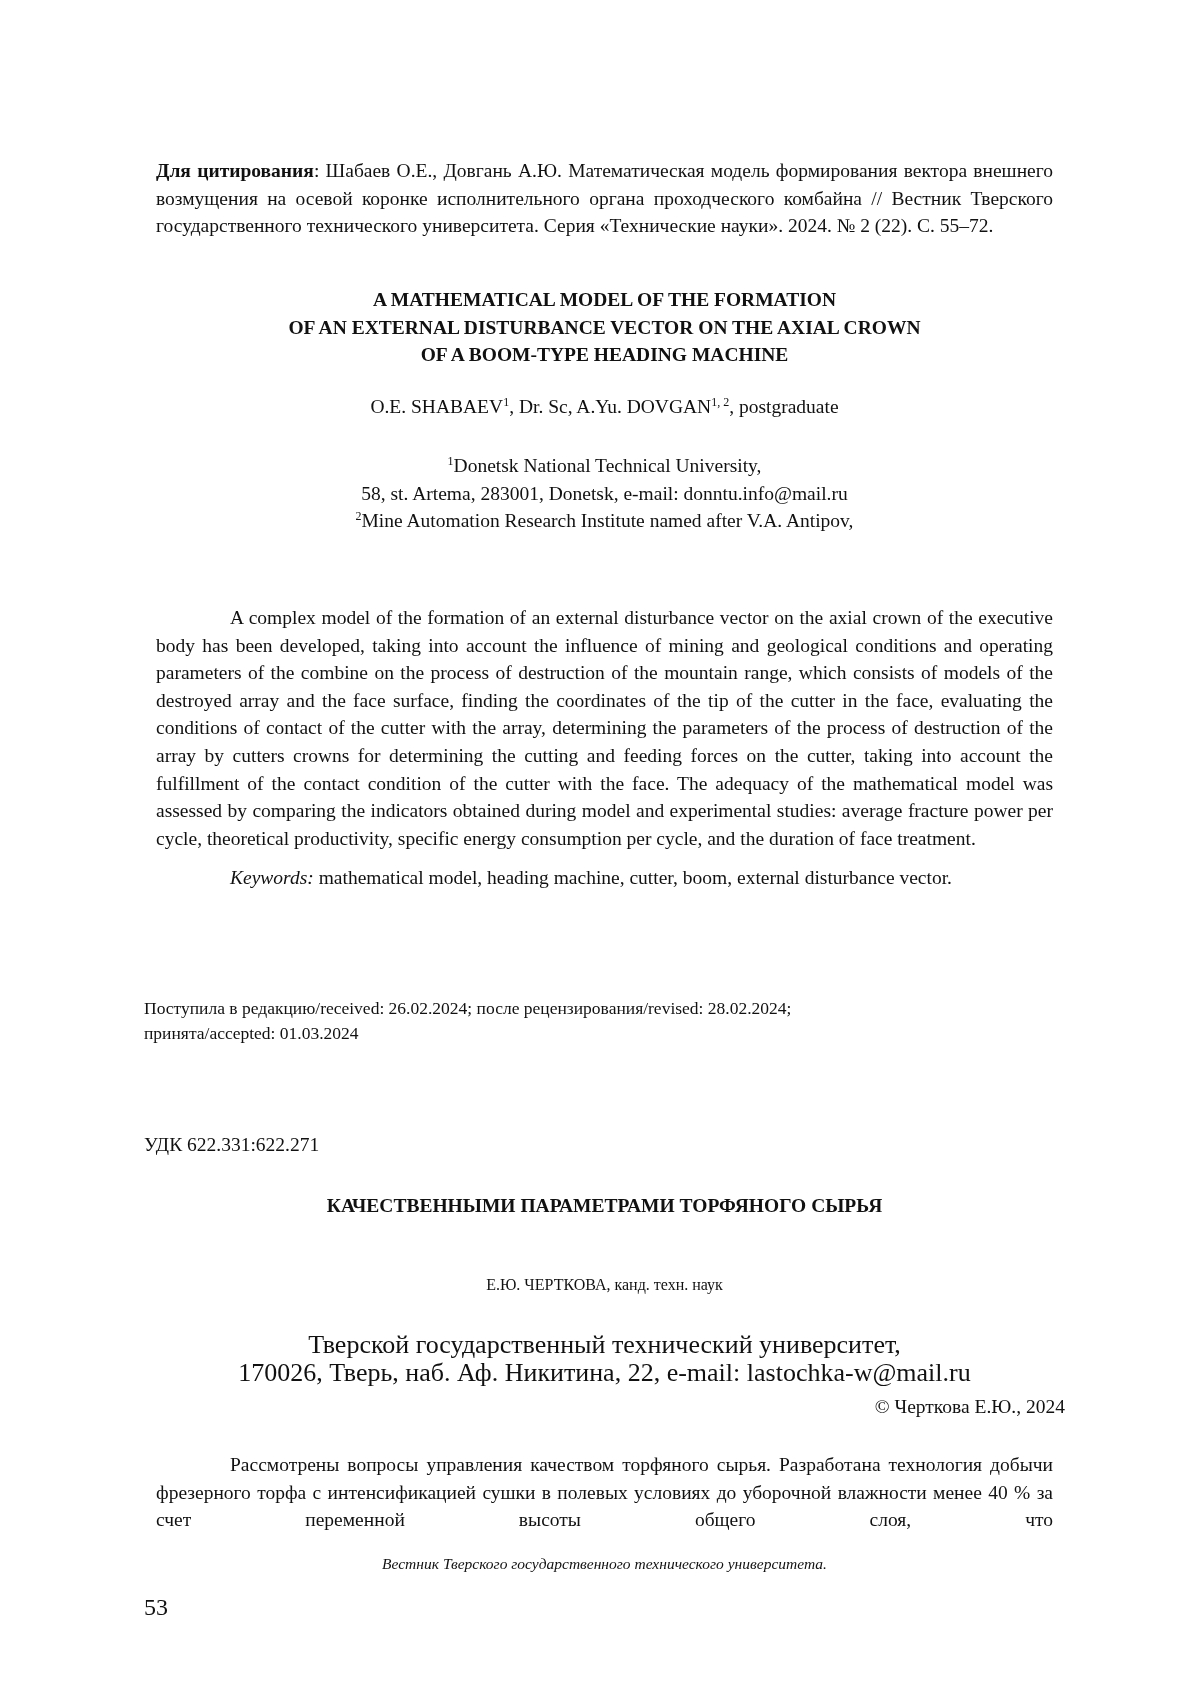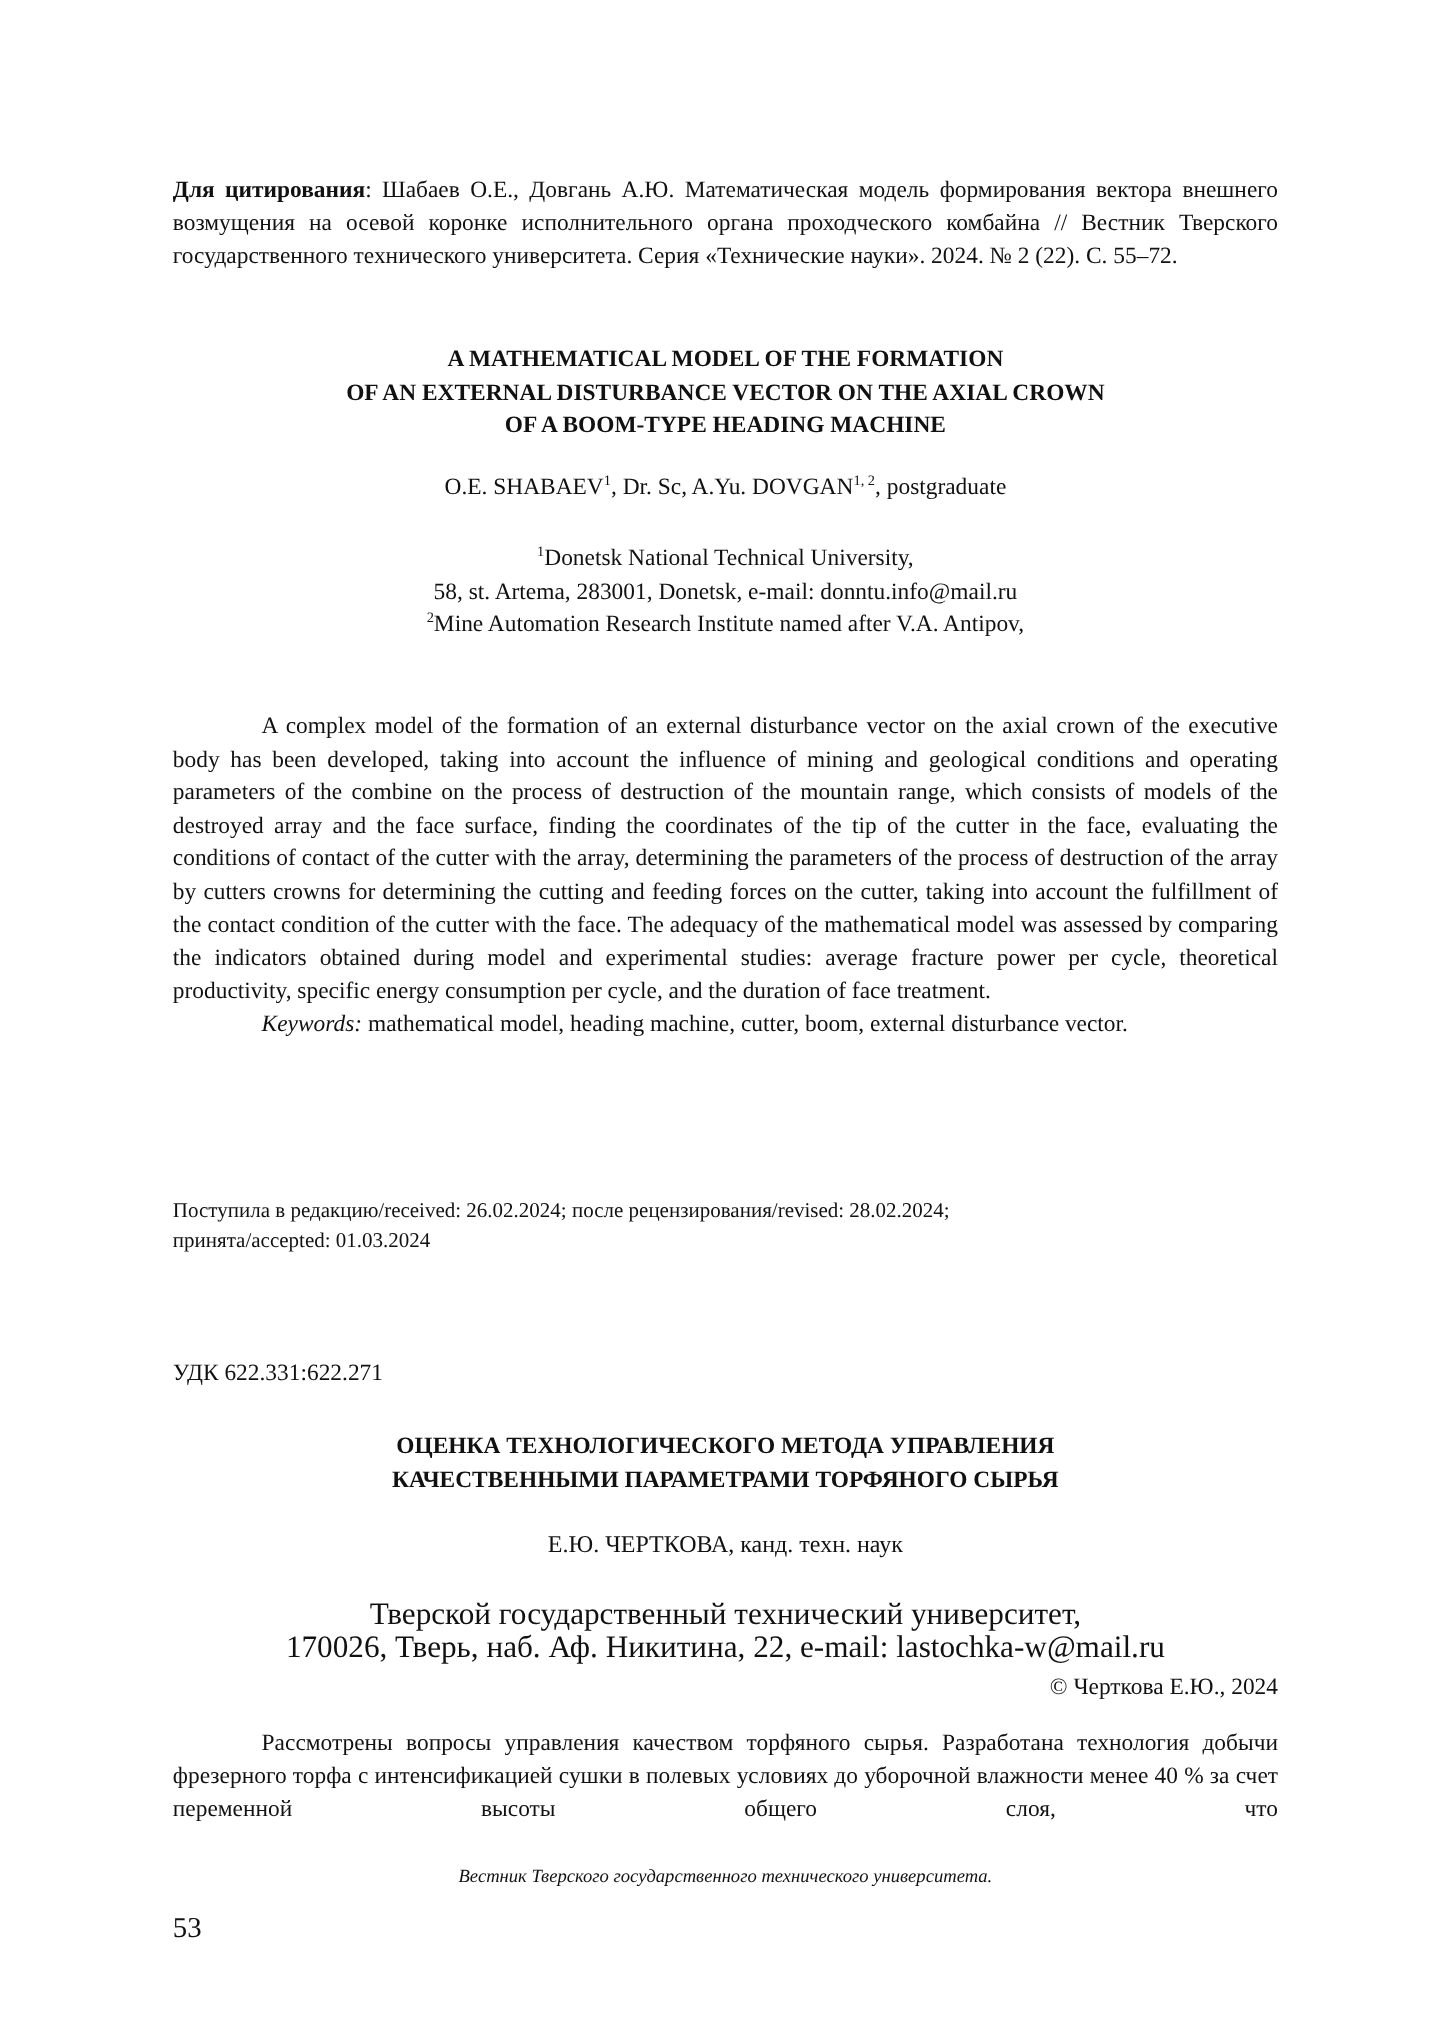--- a/index.html
+++ b/index.html
@@ -1,32 +1,32 @@
 <!DOCTYPE html>
 <html><head>
 <meta charset="utf-8">
 <style>
   html, body { margin:0; padding:0; background:#ffffff; }
   body { width:1200px; height:1697px; position:relative; overflow:hidden;
          font-family:"Liberation Serif", "DejaVu Serif", serif; color:#111; }
   .page { position:absolute; left:144px; top:0; width:921px; }
   .just { text-align:justify; font-size:19.5px; line-height:27.6px; }
-  p { margin:0; }
+  p { margin:12px; }
   .cite { position:absolute; top:145px; left:0; width:921px; }
   .en-title { position:absolute; top:286px; left:0; width:921px; font-weight:bold;
               font-size:19.5px; line-height:27.6px; text-align:center; }
   .en-authors { position:absolute; top:396px; left:0; width:921px; font-size:19.5px; text-align:center; }
   .en-aff { position:absolute; top:452px; left:0; width:921px; font-size:19.5px; line-height:27.6px; text-align:center; }
   .abstract { position:absolute; top:592px; left:0; width:921px; }
   .indent { text-indent:74px; }
   .keywords { text-indent:74px; }
   .received { position:absolute; top:996px; left:0; width:921px; font-size:17.5px; line-height:25px; text-align:left; }
   .udk { position:absolute; top:1134px; left:0; font-size:19.5px; }
   .ru-title { position:absolute; top:1192px; left:0; width:921px; font-weight:bold; font-size:19.5px; line-height:28px; text-align:center; }
-  .ru-author { position:absolute; top:1276px; left:0; width:921px; font-size:20px; text-align:center; }
+  .ru-author { position:absolute; top:1276px; left:0; width:921px; font-size:16px; text-align:center; }
   .ru-aff { position:absolute; top:1331px; left:0; width:921px; font-size:26px; line-height:28px; text-align:center; }
   .copyright { position:absolute; top:1396px; left:0; width:921px; font-size:19.5px; text-align:right; }
   .ru-abstract { position:absolute; top:1439px; left:0; width:921px; }
   .footer { position:absolute; top:1553px; left:0; width:921px; font-style:italic; font-size:15.5px; line-height:22px; text-align:center; }
   .page-num { position:absolute; top:1594px; left:0; font-size:24px; }
   sup { font-size:12px; vertical-align:super; line-height:0; }
 </style>
 </head>
 <body>
 
@@ -58,21 +58,20 @@
   </div>
 
   <div class="received">
     <div>Поступила в редакцию/received: 26.02.2024; после рецензирования/revised: 28.02.2024;</div>
     <div>принята/accepted: 01.03.2024</div>
   </div>
 
   <div class="udk">УДК 622.331:622.271</div>
 
   <div class="ru-title">
-    <div>ОЦЕНКА ТЕХНОЛОГИЧЕСКОГО МЕТОДА УПРАВЛЕНИЯ</div>
     <div>КАЧЕСТВЕННЫМИ ПАРАМЕТРАМИ ТОРФЯНОГО СЫРЬЯ</div>
   </div>
 
   <div class="ru-author">Е.Ю. ЧЕРТКОВА, канд. техн. наук</div>
 
   <div class="ru-aff">
     <div>Тверской государственный технический университет,</div>
     <div>170026, Тверь, наб. Аф. Никитина, 22, e-mail: lastochka-w@mail.ru</div>
   </div>
 

